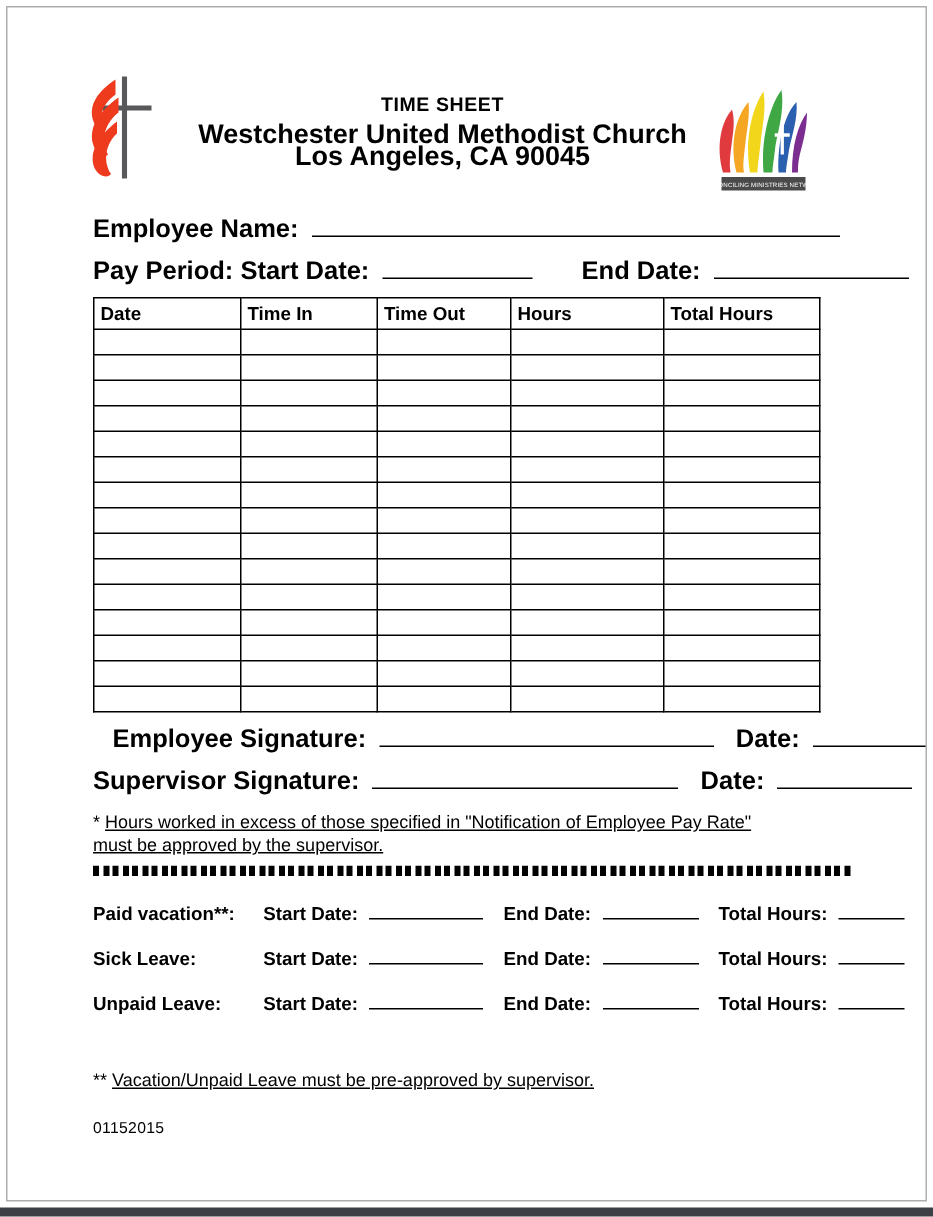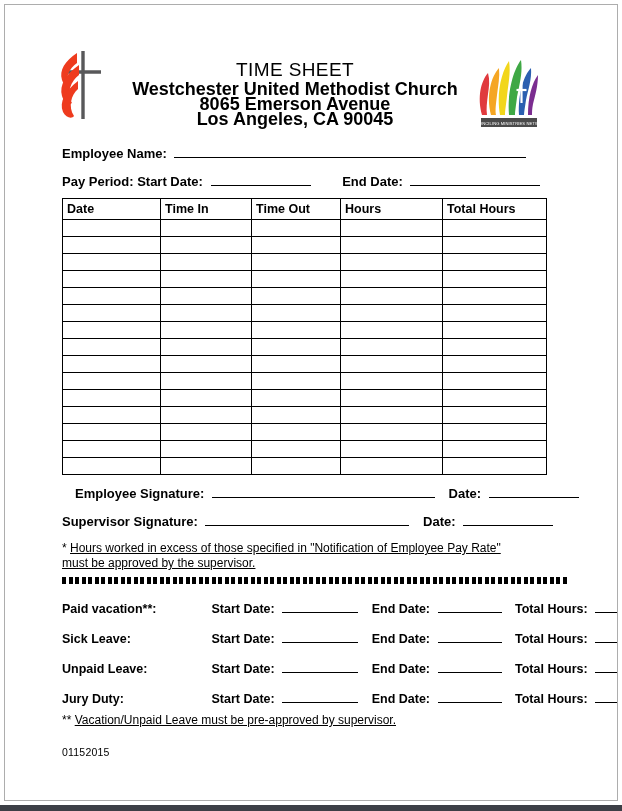--- a/index.html
+++ b/index.html
@@ -67,37 +67,37 @@
     height: 82px;
   }
   .title-block {
     position: absolute;
     left: 120px;
     top: 54px;
     width: 340px;
     text-align: center;
   }
   .doc-title {
-    font-size: 19px;
-    font-weight: normal;
+    font-size: 13px;
+    font-weight: bold;
     letter-spacing: 0.4px;
     line-height: 21px;
     margin: 0 0 2px 0;
   }
   .org-line {
     font-size: 18px;
     font-weight: bold;
     line-height: 15px;
     margin: 0;
   }
 
   
   .field-row {
     position: absolute;
-    font-size: 13px;
+    font-size: 17px;
     font-weight: bold;
     white-space: nowrap;
     line-height: 16px;
   }
   .lbl {
     display: inline-block;
     vertical-align: baseline;
   }
   .rule {
     display: inline-block;
@@ -176,21 +176,20 @@
     line-height: 16px;
   }
   .leave-type {
     display: inline-block;
     width: 110px;
     vertical-align: baseline;
   }
   .leave-seg {
     display: inline-block;
     vertical-align: baseline;
-    margin-left: 36px;
   }
 
   .footer-code {
     position: absolute;
     left: 57px;
     top: 741px;
     font-size: 10.5px;
     font-weight: normal;
     letter-spacing: 0.2px;
   }
@@ -209,21 +208,20 @@
           <path d="M14 27 L48 27" stroke="#58585A" stroke-width="3.4" fill="none"></path>
           <path d="M24 8 C12 16, 6 25, 9 35 C10.5 40, 14 42, 16 40 C12 32, 16 24, 24 18 Z" fill="#EE3B1E"></path>
           <path d="M26 20 C13 29, 6 40, 9 51 C11 58, 16 61, 19 58 C13 48, 18 36, 26 30 Z" fill="#EE3B1E"></path>
           <path d="M25 36 C12 46, 6 57, 10 67 C13 73, 19 74, 21 71 C15 62, 18 50, 25 44 Z" fill="#EE3B1E"></path>
         </svg>
       </div>
 
       <div class="title-block">
         <div class="doc-title">TIME SHEET</div>
         <div class="org-line">Westchester United Methodist Church</div>
-        <div class="org-line">8065 Emerson Avenue</div>
         <div class="org-line">Los Angeles, CA 90045</div>
       </div>
 
       <div class="logo-right">
         <svg viewBox="0 0 68 82" width="68" height="82" aria-hidden="true">
 
           <path d="M7 68 C2 50, 6 34, 13 26 C15 33, 14 40, 13 47 C12 55, 11 62, 12 68 Z" fill="#E03A3E"></path>
           <path d="M16 68 C11 48, 16 30, 24 21 C25 30, 23 39, 22 48 C21 57, 20 63, 21 68 Z" fill="#F5A623"></path>
           <path d="M25 68 C21 45, 27 24, 34 14 C36 26, 33 38, 32 49 C31 58, 30 64, 30 68 Z" fill="#F2D61B"></path>
           <path d="M34 68 C32 44, 39 22, 46 13 C48 26, 44 39, 42 50 C41 59, 40 64, 40 68 Z" fill="#3FA845"></path>
@@ -422,29 +420,20 @@
     <div class="leave-row" style="top:654px;">
       <span class="leave-type">Unpaid Leave:</span>
       <span class="leave-seg">Start Date:</span>
       <span class="rule" style="width:76px;"></span>
       <span class="leave-seg" style="margin-left:10px;">End Date:</span>
       <span class="rule" style="width:64px;"></span>
       <span class="leave-seg" style="margin-left:10px;">Total Hours:</span>
       <span class="rule" style="width:44px;"></span>
     </div>
 
-    <div class="leave-row" style="top:684px;">
-      <span class="leave-type">Jury Duty:</span>
-      <span class="leave-seg">Start Date:</span>
-      <span class="rule" style="width:76px;"></span>
-      <span class="leave-seg" style="margin-left:10px;">End Date:</span>
-      <span class="rule" style="width:64px;"></span>
-      <span class="leave-seg" style="margin-left:10px;">Total Hours:</span>
-      <span class="rule" style="width:44px;"></span>
-    </div>
 
     <div class="notice" style="left:57px; top:708px; width:500px;">
       <span>**</span>
       <span class="u">Vacation/Unpaid Leave must be pre-approved by supervisor.</span>
     </div>
 
     <div class="footer-code">01152015</div>
 
   </div>
   <div class="bottom-bar"></div>

